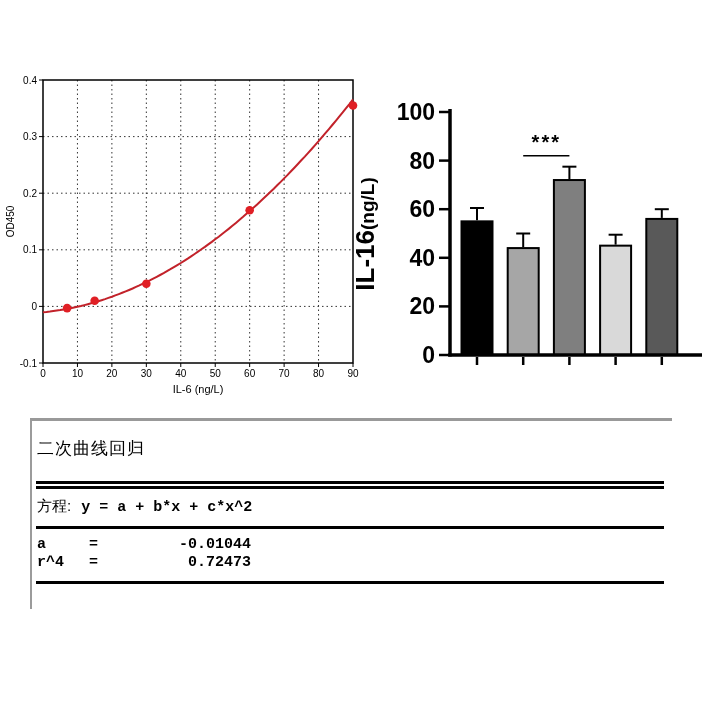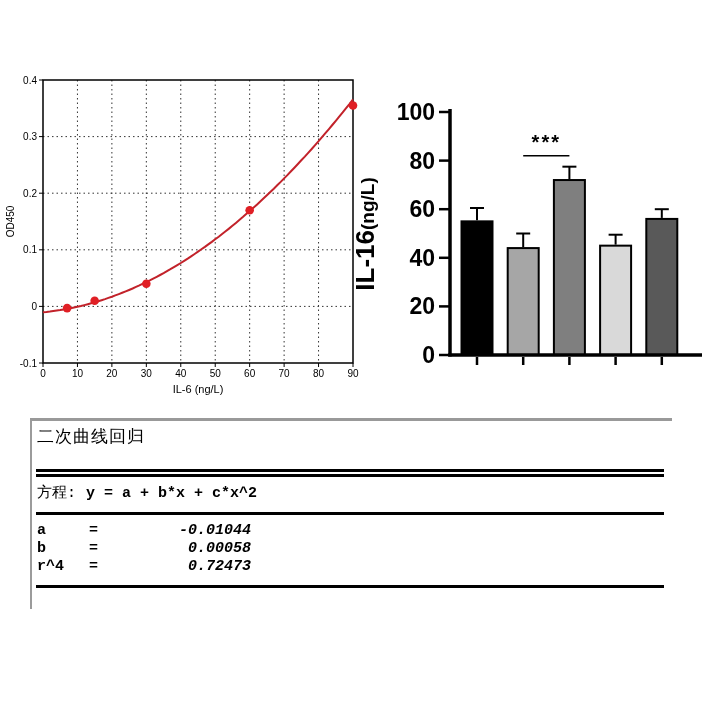--- a/index.html
+++ b/index.html
@@ -4,34 +4,34 @@
 <style>
   html,body{margin:0;padding:0;background:#fff;}
   .screen{position:relative;width:706px;height:706px;background:#ffffff;overflow:hidden;
           font-family:"Liberation Sans",sans-serif;color:#000;}
   svg{position:absolute;overflow:visible;}
   #curve-svg{left:2px;top:55px;}
   #bar-svg{left:356px;top:72px;}
 
   .report{position:absolute;left:30px;top:418px;width:640px;height:188px;
           border-top:3px solid #999;border-left:2px solid #9b9b9b;background:#fff;}
-  .report-title{margin:5px 0 0 5px;font-size:17px;line-height:22px;letter-spacing:1px;
+  .report-title{margin:17px 0 0 5px;font-size:17px;line-height:22px;letter-spacing:1px;
                 font-family:"Liberation Sans",sans-serif;}
   .dbl-rule{margin:21px 0 0 4px;width:628px;height:8px;box-sizing:border-box;
             border-top:3px solid #000;border-bottom:3px solid #000;}
   .eq-row{margin:7px 0 0 5px;font-family:"Liberation Mono",monospace;
           font-size:15px;line-height:20px;font-weight:700;}
-  .eq-label{font-family:Liberation Mono, monospace;font-weight:400;margin-right:10px;}
+  .eq-label{font-family:Liberation Sans, sans-serif;font-weight:400;margin-right:10px;}
   .rule{margin:8px 0 0 4px;width:628px;height:0;border-top:3px solid #000;}
   .rule.bottom{margin-top:9px;}
   .params{margin:7px 0 0 5px;font-family:"Liberation Mono",monospace;font-size:15px;font-weight:700;}
   .param-row{line-height:18px;}
   .p-name{display:inline-block;width:52px;}
   .p-eq{display:inline-block;width:50px;}
-  .p-val{display:inline-block;width:112px;text-align:right;font-style:italic;}
+  .p-val{display:inline-block;width:112px;text-align:right;}
 </style>
 </head>
 <body>
 
 <div class="screen">
 
   <svg id="curve-svg" width="395" height="360">
       <line x1="75.44444444444444" y1="25" x2="75.44444444444444" y2="308" stroke="#333" stroke-width="1" stroke-dasharray="1.5 3"></line>
       <line x1="109.88888888888889" y1="25" x2="109.88888888888889" y2="308" stroke="#333" stroke-width="1" stroke-dasharray="1.5 3"></line>
       <line x1="144.33333333333331" y1="25" x2="144.33333333333331" y2="308" stroke="#333" stroke-width="1" stroke-dasharray="1.5 3"></line>
@@ -132,22 +132,19 @@
     <div class="dbl-rule"></div>
     <div class="eq-row">
       <span class="eq-label">方程:</span><span class="eq-text">y = a + b*x + c*x^2</span>
     </div>
     <div class="rule"></div>
     <div class="params">
       <div class="param-row">
         <span class="p-name">a</span><span class="p-eq">=</span><span class="p-val">-0.01044</span>
       </div>
       <div class="param-row">
-        <span class="p-name">b</span><span class="p-eq">=</span><span class="p-val">0.00058</span>
-      </div>
-      <div class="param-row">
         <span class="p-name">r^4</span><span class="p-eq">=</span><span class="p-val">0.72473</span>
       </div>
     </div>
     <div class="rule bottom"></div>
   </div>
 
 </div>
 
 </body></html>

